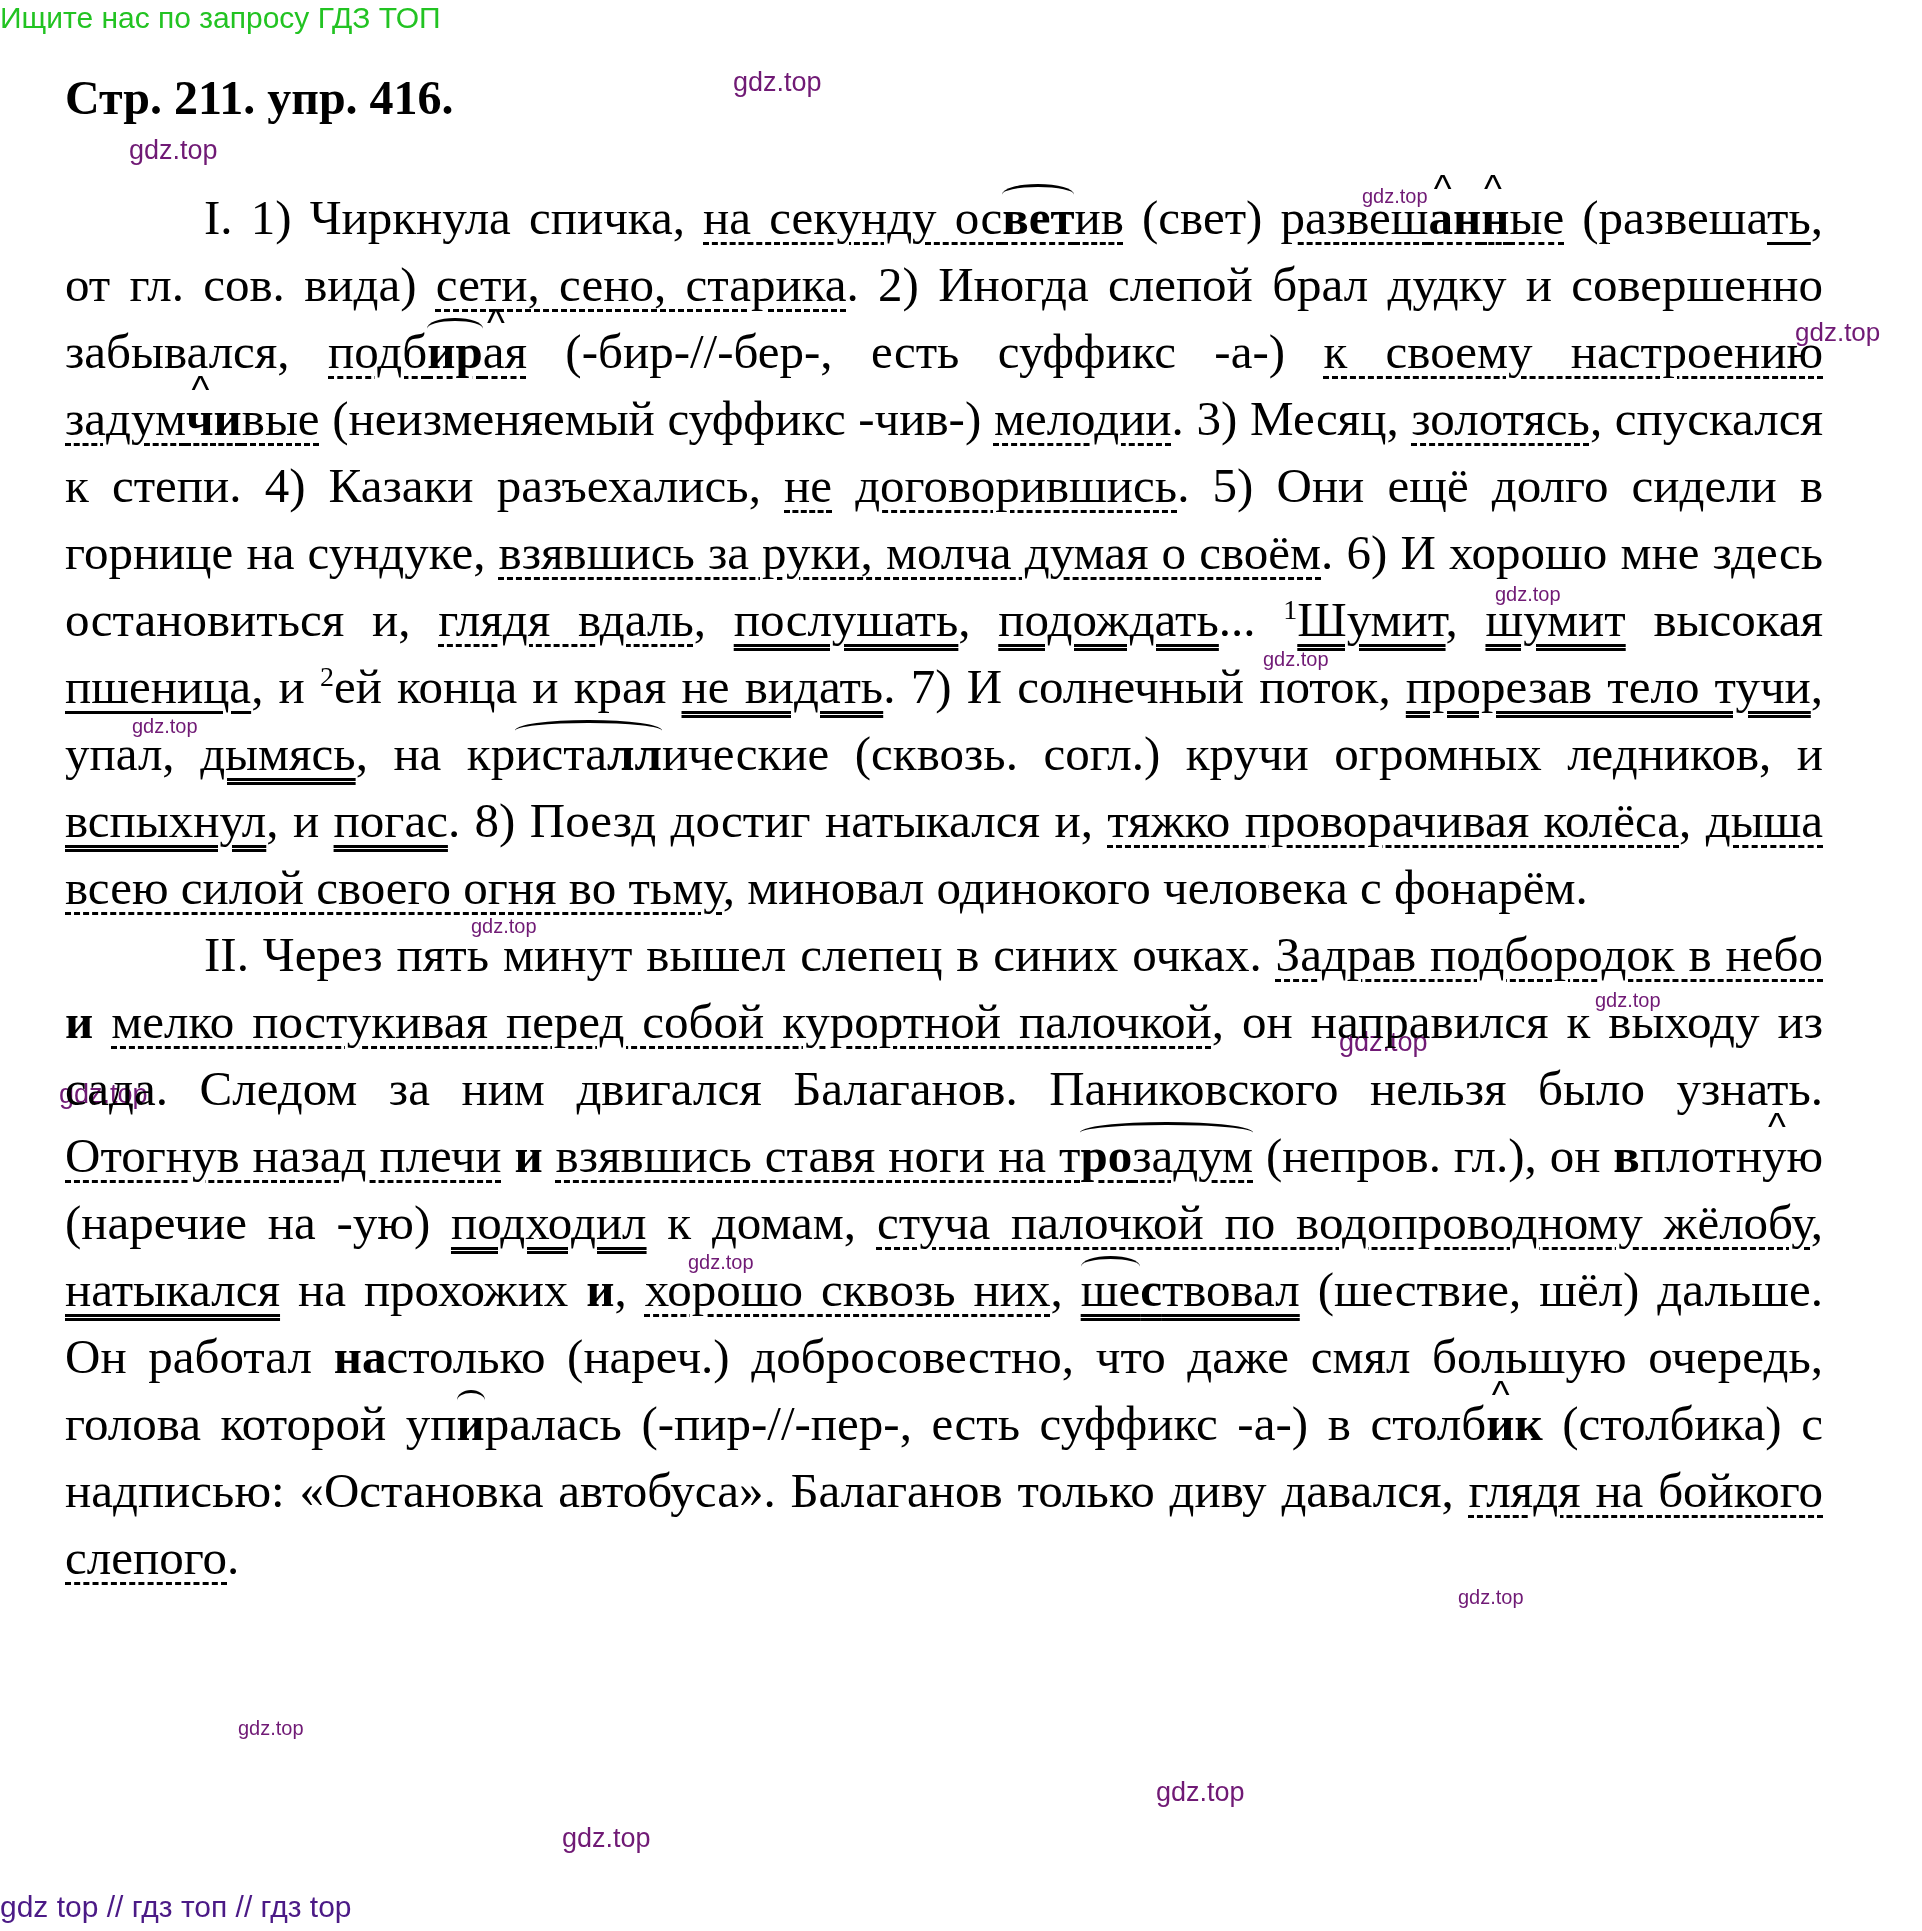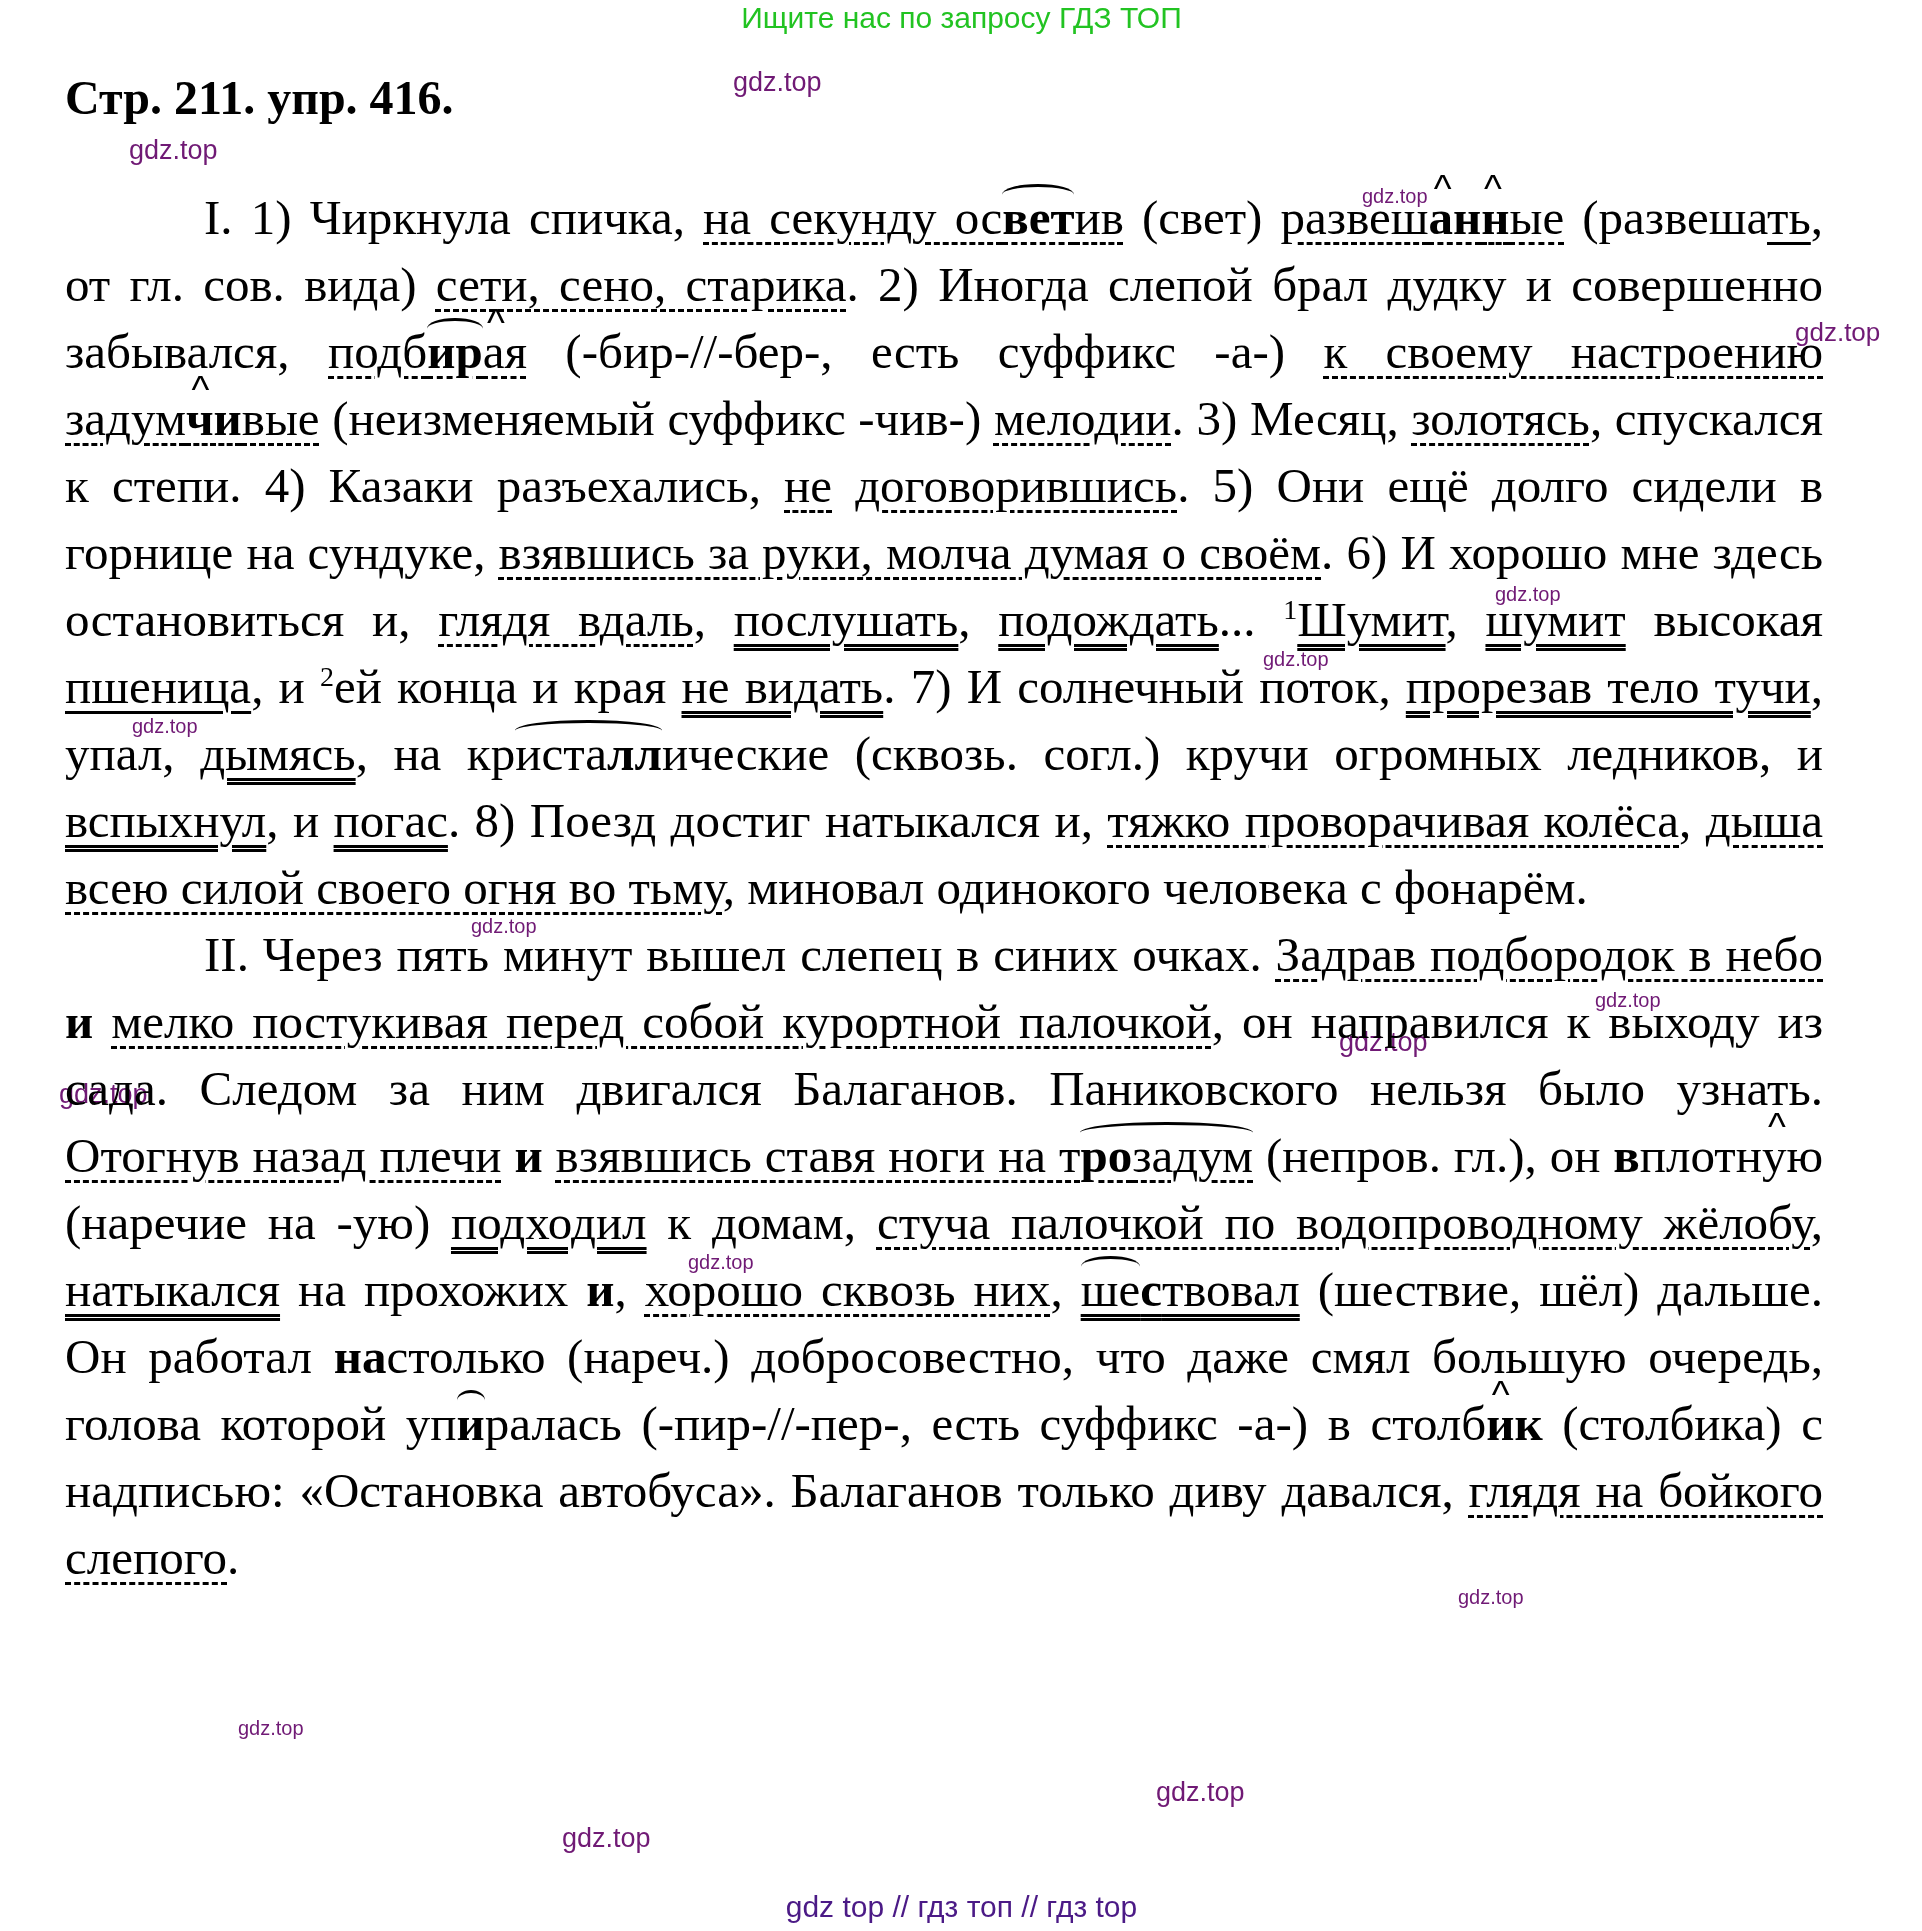--- a/index.html
+++ b/index.html
@@ -1,33 +1,33 @@
 <!DOCTYPE html>
 <html><head>
 <meta charset="utf-8">
 <style>
   html,body{margin:0;padding:0;background:#fff;}
   body{width:1923px;height:1932px;position:relative;overflow:hidden;font-family:"Liberation Serif",serif;color:#000;}
-  .top-banner{position:absolute;top:0;left:0;width:1923px;text-align:center;font-family:"Liberation Sans",sans-serif;font-size:30px;color:#22c322;line-height:36px;}
+  .top-banner{position:absolute;top:0;left:0;width:1923px;text-align:left;font-family:"Liberation Sans",sans-serif;font-size:30px;color:#22c322;line-height:36px;}
   .title{position:absolute;left:65px;top:68px;font-size:48px;font-weight:bold;line-height:59px;}
   .wm{position:absolute;font-family:"Liberation Sans",sans-serif;font-size:27px;color:#701a75;line-height:30px;}
   .wm.sm{font-size:20px;}
   .text{position:absolute;left:65px;top:184px;width:1758px;font-size:49px;line-height:67px;text-align:justify;}
   .text p{margin:0;}
   .indent{display:inline-block;width:139px;}
   .u-dot{text-decoration:underline dashed;text-decoration-thickness:3px;text-underline-offset:8px;}
   .u-dbl{text-decoration:underline double;text-decoration-thickness:3px;text-underline-offset:8px;}
   .u-sgl{text-decoration:underline solid;text-decoration-thickness:3px;text-underline-offset:8px;}
   .b{font-weight:bold;}
   .arc{position:relative;}
   .arc::before{content:"";position:absolute;left:0;right:0;top:-6px;height:18px;border-top:3px solid #000;border-radius:50% 50% 0 0;}
   .hat{position:relative;}
   .hat::before{content:"^";position:absolute;left:10%;top:-34px;font-family:"Liberation Sans",sans-serif;font-size:38px;font-weight:normal;}
   sup{font-size:28px;line-height:0;}
-  .footer{position:absolute;left:0;width:1923px;top:1889px;text-align:center;font-family:"Liberation Sans",sans-serif;font-size:30px;color:#4b1a86;line-height:36px;}
+  .footer{position:absolute;left:0;width:1923px;top:1889px;text-align:left;font-family:"Liberation Sans",sans-serif;font-size:30px;color:#4b1a86;line-height:36px;}
 </style>
 </head>
 <body>
 
 <div class="top-banner">Ищите нас по запросу ГДЗ ТОП</div>
 <div class="title">Стр. 211. упр. 416.</div>
 
 <div class="wm" style="left:733px;top:67px;">gdz.top</div>
 <div class="wm" style="left:129px;top:135px;">gdz.top</div>
 <div class="wm sm" style="left:1362px;top:181px;">gdz.top</div>

